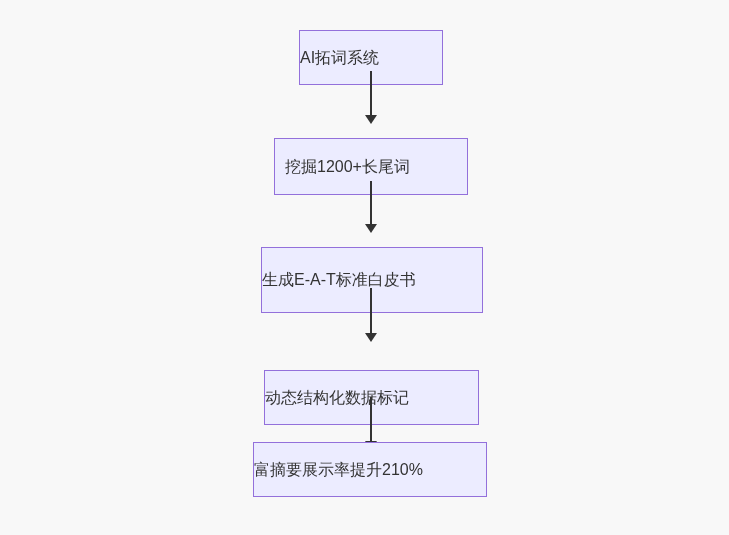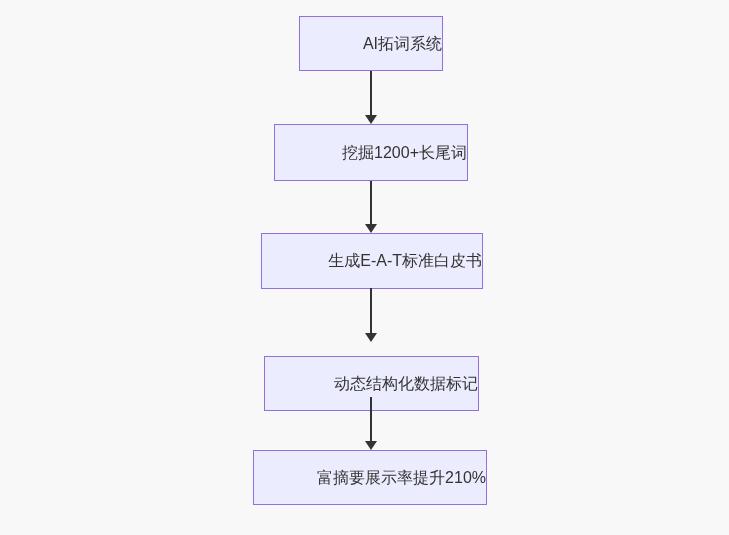--- a/index.html
+++ b/index.html
@@ -19,29 +19,30 @@
   .node {
     position: absolute;
     box-sizing: border-box;
     background: var(--node-fill, #ECECFF);
     border: 1px solid var(--node-border, #9370DB);
     color: var(--text, #333333);
     font-size: 16px;
     line-height: 1;
     display: flex;
     align-items: center;
-    justify-content: flex-end;
+    justify-content: flex-start;
     text-align: center;
     white-space: nowrap;
+    margin-top: 14px;
   }
   .node-1 { left: 299px; top: 16px;  width: 144px; height: 55px; }
   .node-2 { left: 274px; top: 124px; width: 194px; height: 57px; padding-left: 10px; }
-  .node-3 { left: 261px; top: 233px; width: 222px; height: 56px; }
+  .node-3 { left: 261px; top: 233px; width: 222px; height: 66px; }
   .node-4 { left: 264px; top: 356px; width: 215px; height: 55px; }
-  .node-5 { left: 253px; top: 450px; width: 234px; height: 55px; }
+  .node-5 { left: 253px; top: 428px; width: 234px; height: 55px; }
   .edge {
     position: absolute;
     left: 365px;
     width: 12px;
   }
   .edge-1 { top: 71px;  height: 53px; }
   .edge-2 { top: 181px; height: 52px; }
   .edge-3 { top: 288px; height: 54px; }
   .edge-4 { top: 397px; height: 53px; }
   .edge .line {

